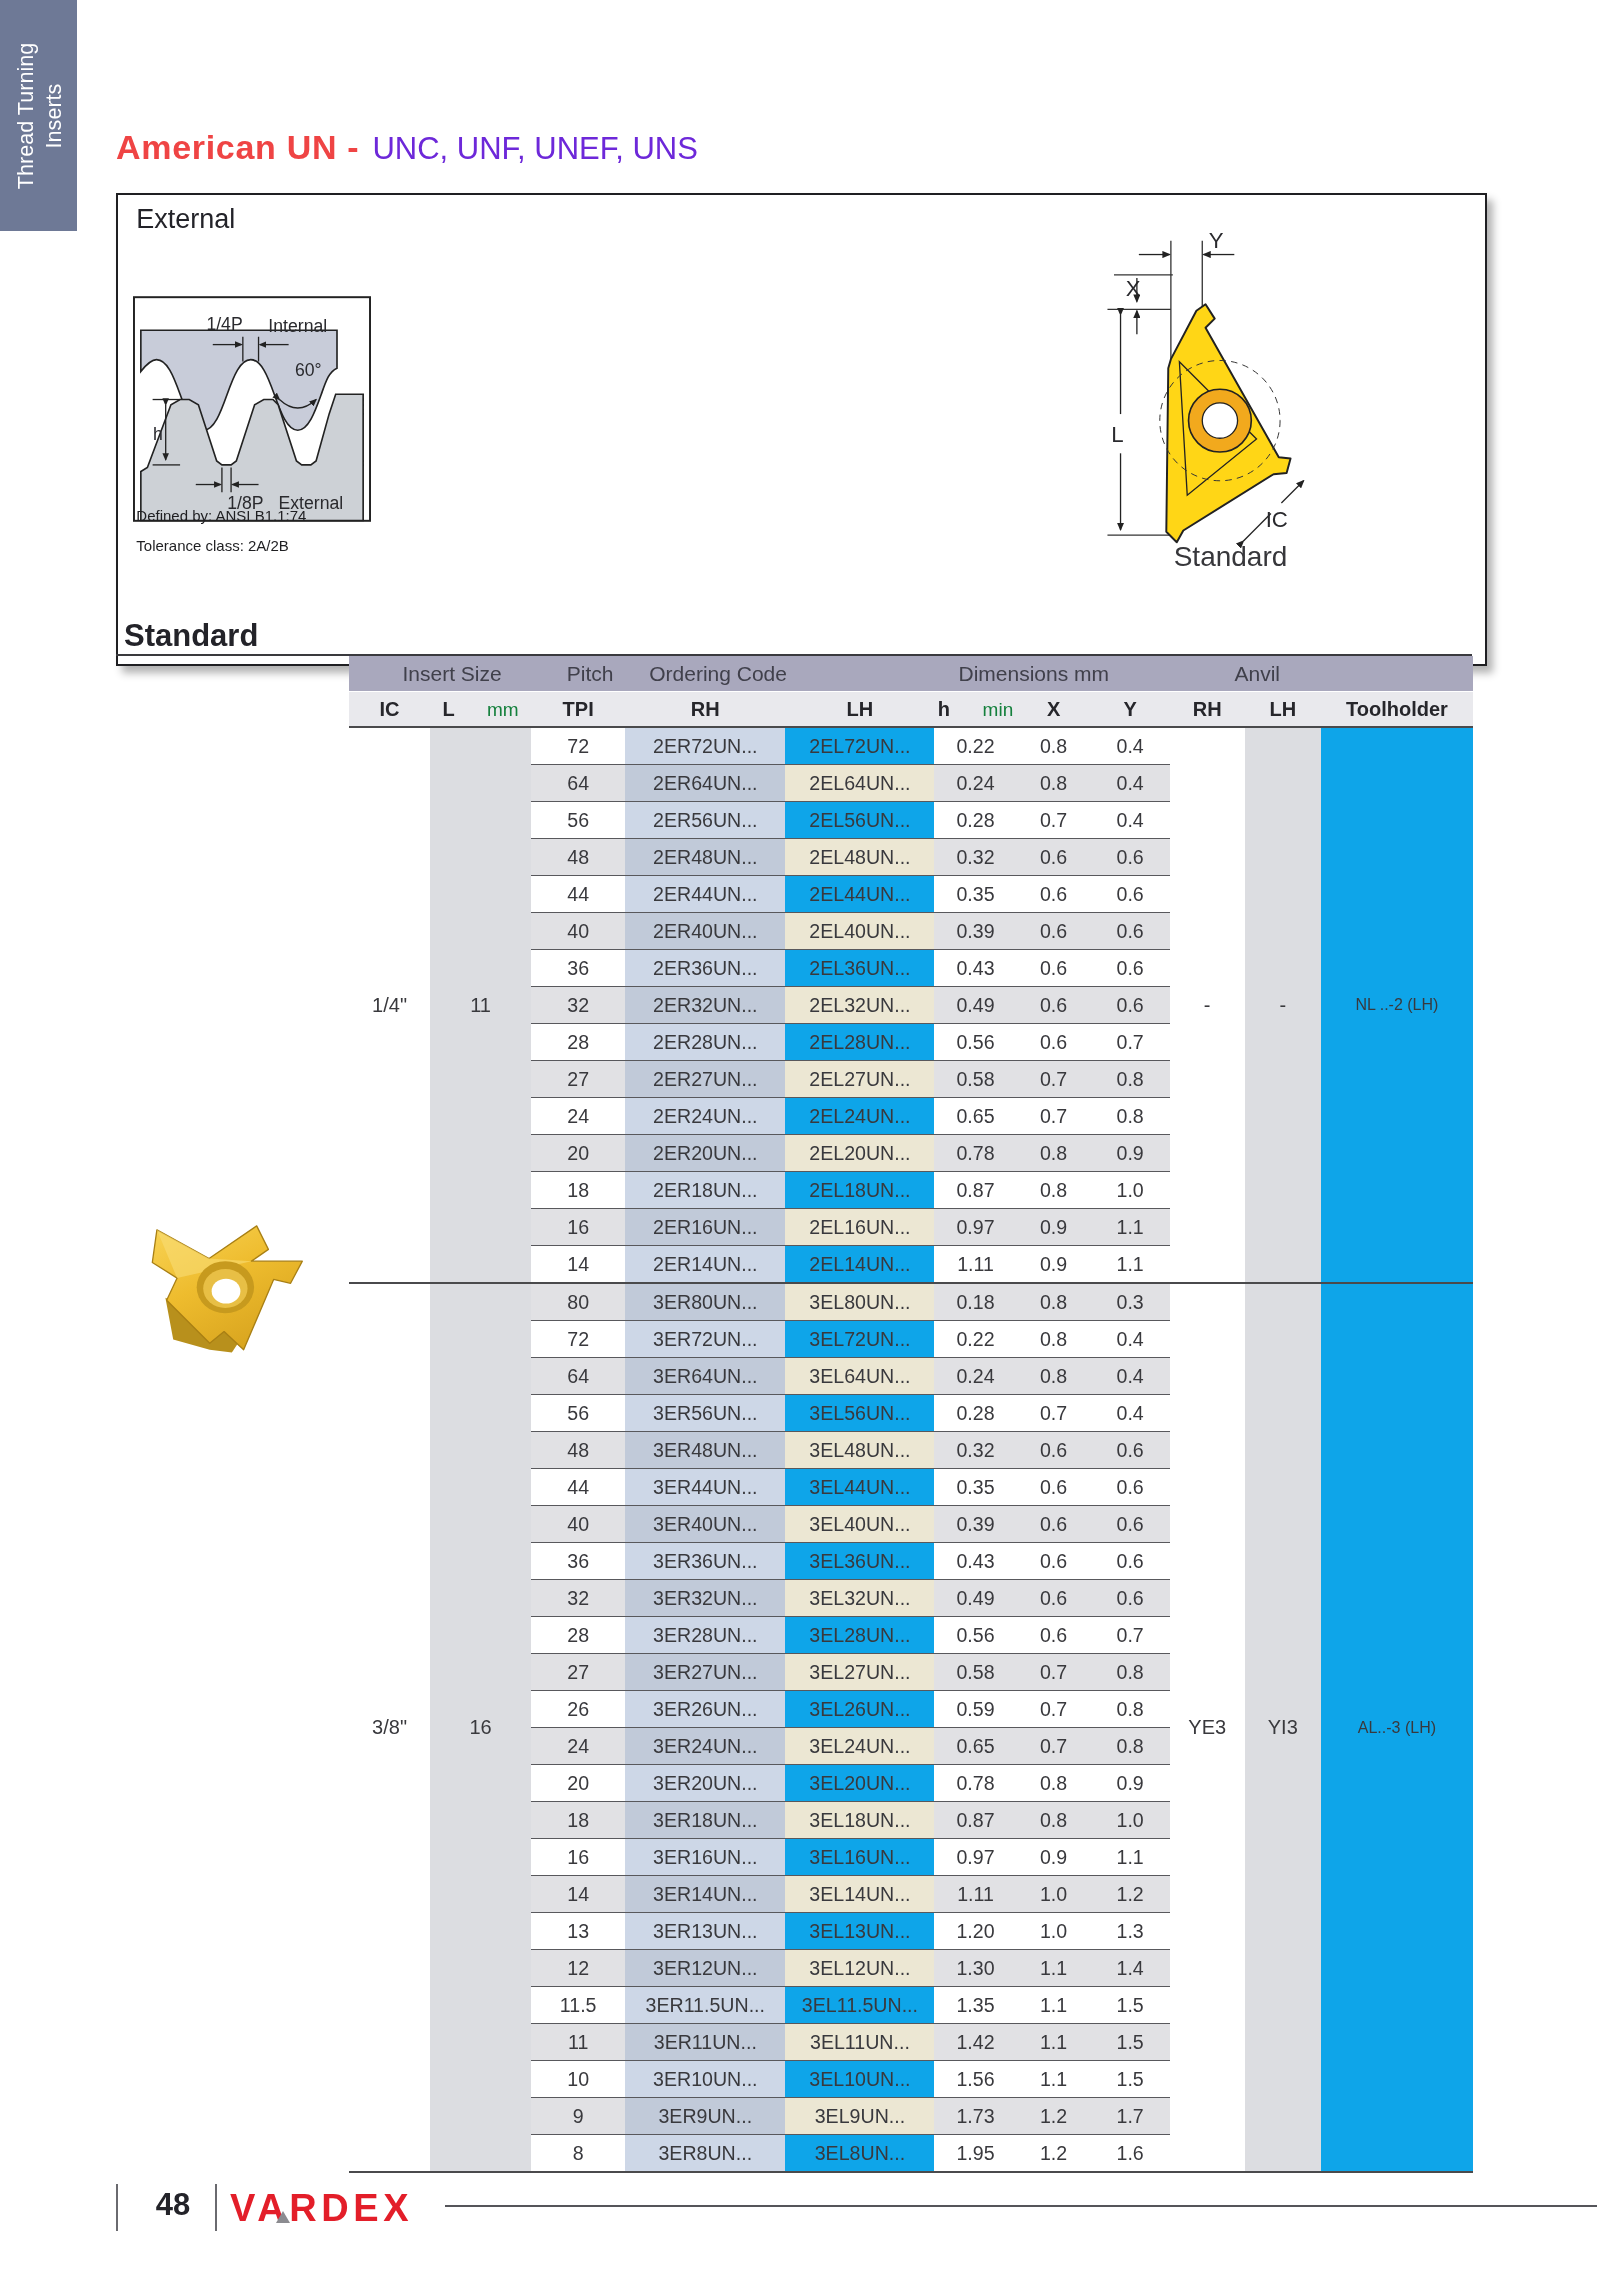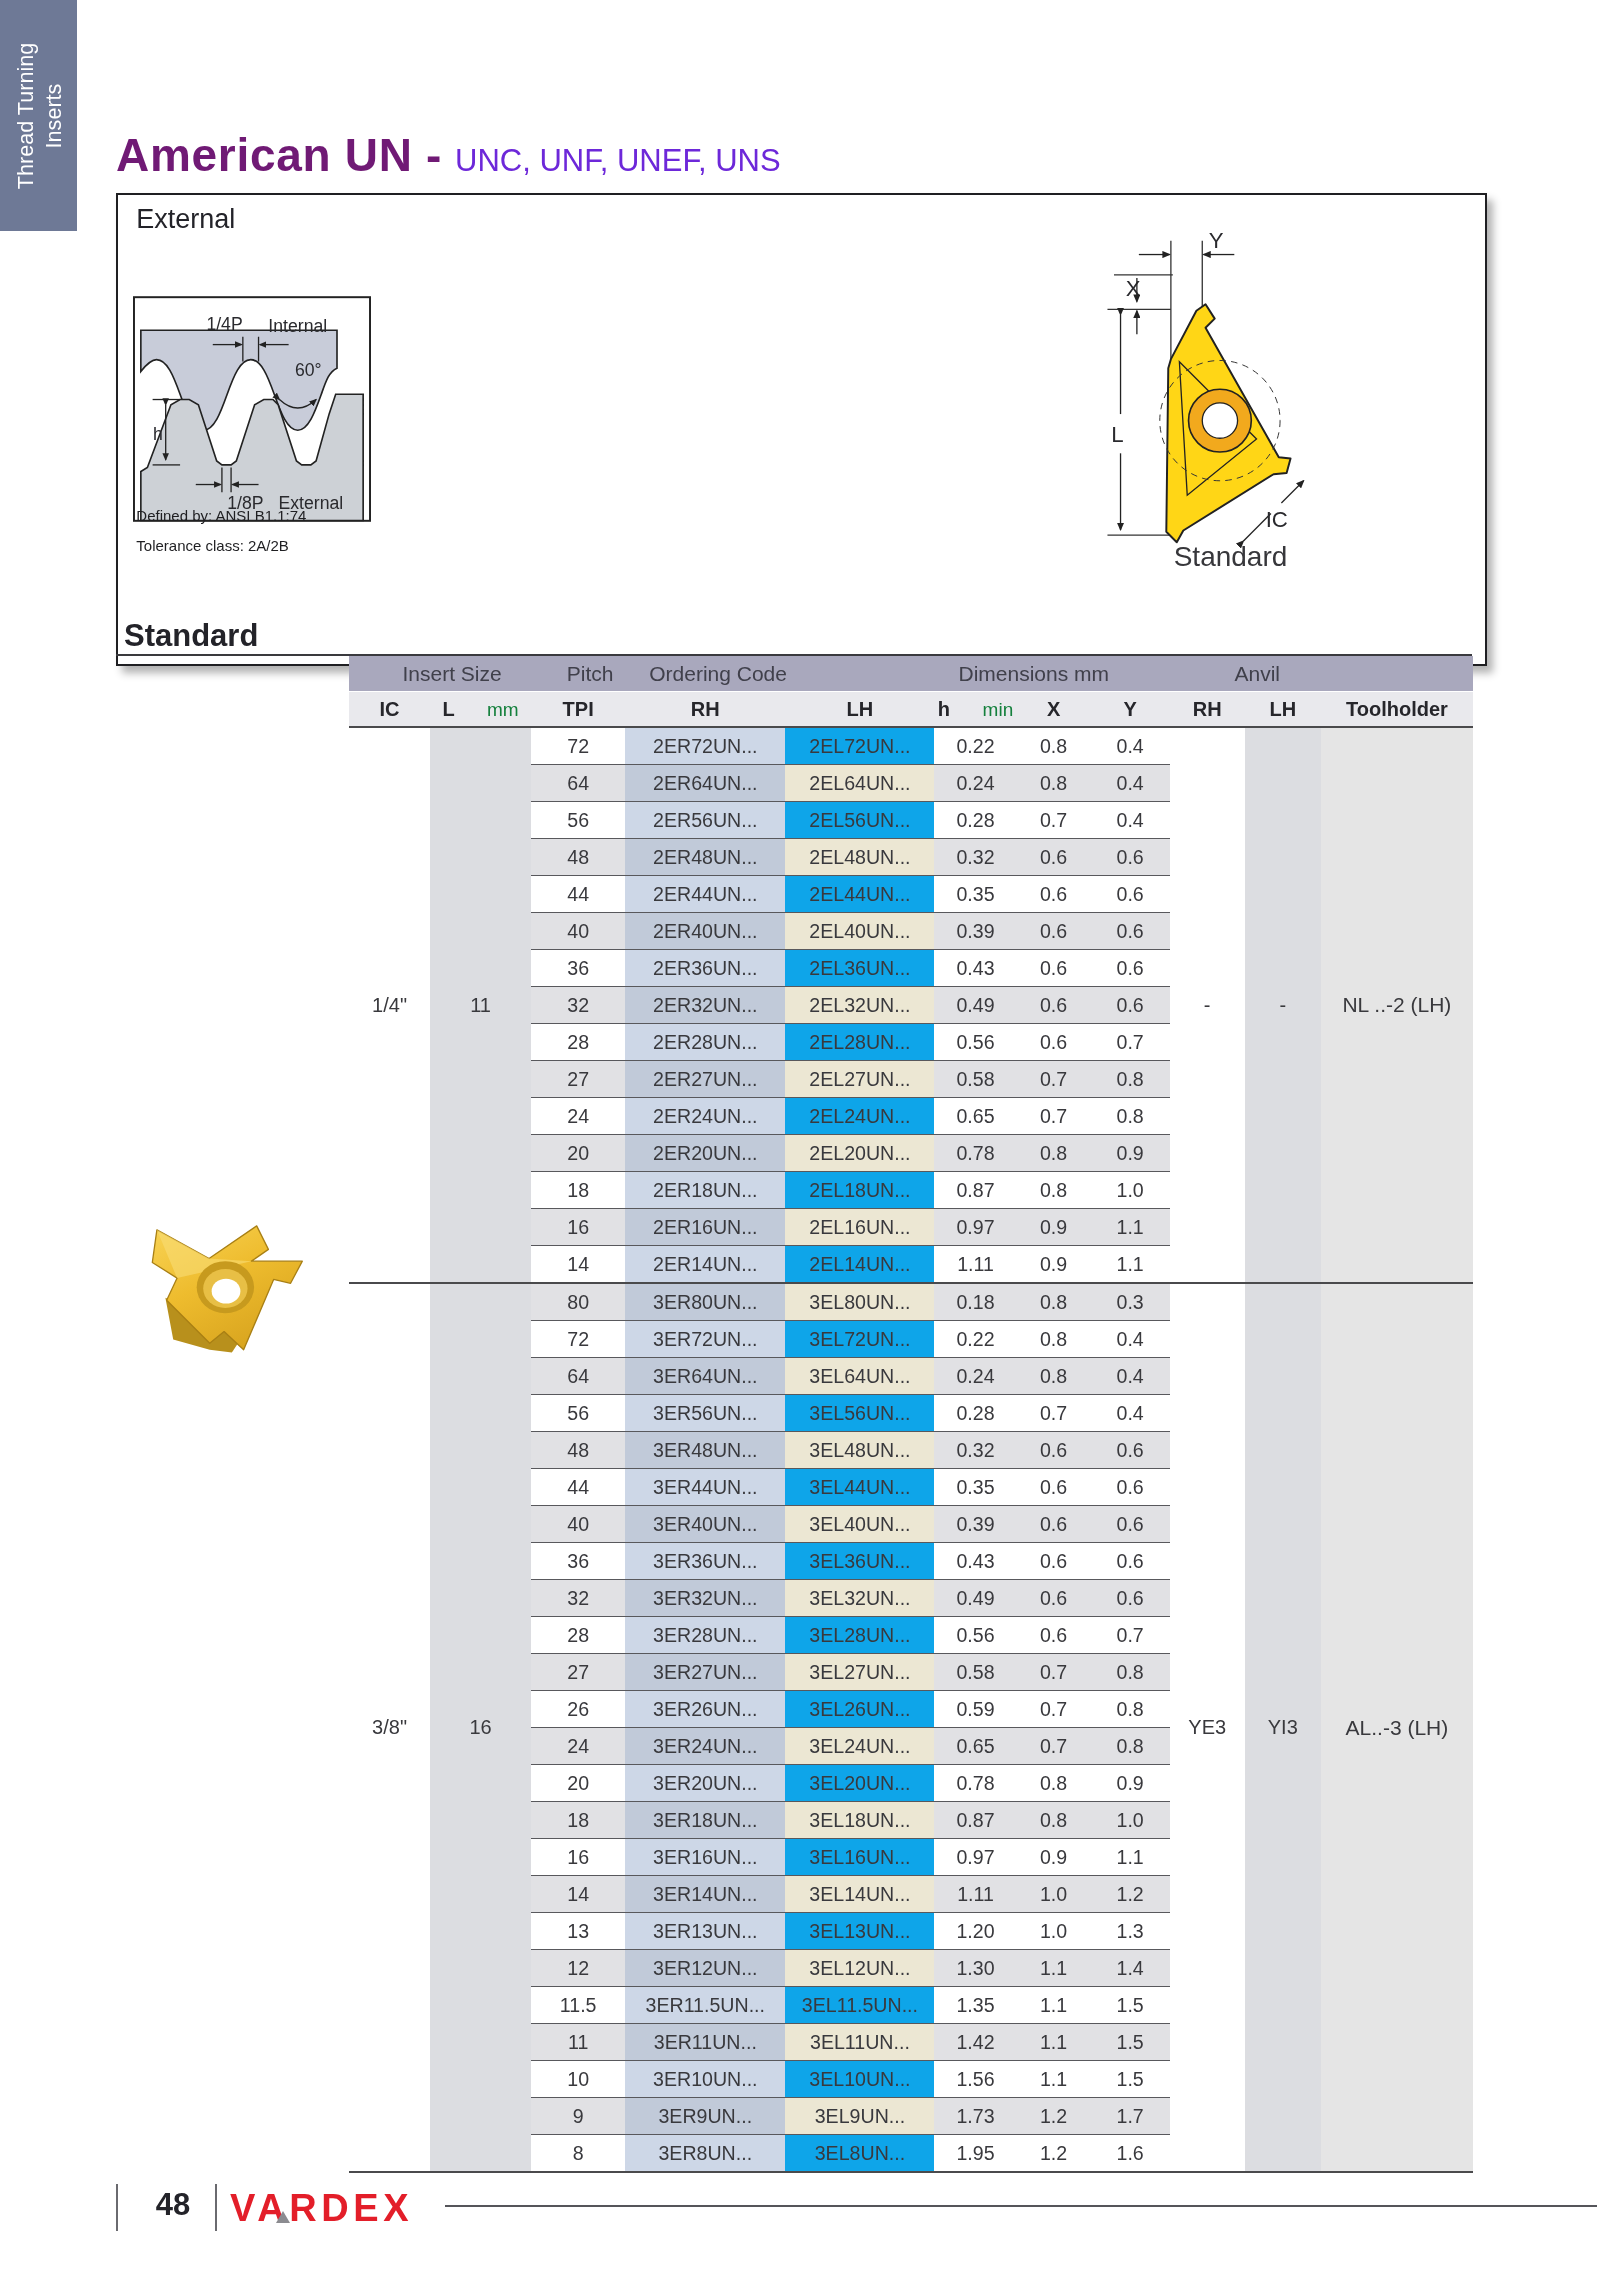--- a/index.html
+++ b/index.html
@@ -6,21 +6,21 @@
   body{font-family:"Liberation Sans",sans-serif;color:#39393d;}
   #page{position:relative;width:1623px;height:2295px;background:#fff;overflow:hidden;}
 
   
   .side-tab{position:absolute;left:0;top:0;width:77px;height:231px;background:#6e7996;}
   .side-tab .rot{position:absolute;left:50%;top:50%;transform:translate(-50%,-50%) rotate(-90deg);
      white-space:nowrap;color:#fff;font-size:21.6px;line-height:27.5px;text-align:center;}
 
   
   .title{position:absolute;left:116px;top:128px;display:flex;align-items:baseline;gap:13px;white-space:nowrap;}
-  .title .main{font-size:46px;font-weight:bold;color:#701a75;letter-spacing:0.7px;}
+  .title .main{font-size:34px;font-weight:bold;color:#ef4444;letter-spacing:0.7px;}
   .title .sub{font-size:31px;color:#6d28d9;}
 
   
   .panel{position:absolute;left:116px;top:193px;width:1371px;height:473px;background:#fff;
      border:2px solid #1f1f22;box-shadow:5.9px 7.2px 7.9px rgba(0,0,0,0.30);box-sizing:border-box;}
   .panel .heading{position:absolute;left:18.3px;top:9.2px;font-size:27px;color:#232329;}
   .profile-svg{position:absolute;left:15px;top:101px;}
   .defined{position:absolute;left:18.3px;top:306px;font-size:15px;line-height:30px;color:#1f1f22;}
   .insert-drawing{position:absolute;left:950px;top:36px;}
   .drawing-caption{position:absolute;left:1021px;top:346px;width:183px;text-align:center;font-size:28px;color:#37373b;}
@@ -38,21 +38,21 @@
   tr.sub-row th{background:#e9e9ed;height:34px;font-size:20px;font-weight:bold;color:#26262b;
      border-bottom:2px solid #4a4a4c;white-space:nowrap;}
   tr.sub-row th .light{font-weight:normal;font-size:19px;color:#15803d;margin-left:27px;}
   tbody td{height:36px;font-size:19.6px;color:#39393d;white-space:nowrap;}
   tbody tr:not(:first-child) td.band{border-top:1.3px solid #58585c;}
   tbody.grp2 tr:first-child td{border-top:2px solid #4a4a4c;}
   td.col-ic{background:#ffffff;font-size:20px;}
   td.col-l{background:#dcdde1;font-size:20px;}
   td.col-arh{background:#ffffff;font-size:20px;}
   td.col-alh{background:#dcdde1;font-size:20px;}
-  td.col-tool{background:#e5e5e5;font-size:21px;text-align:center;}
+  td.col-tool{background:#0ea5e9;font-size:16px;text-align:center;}
   tr.w td.c-n{background:#ffffff;}
   tr.g td.c-n{background:#e1e1e4;}
   tr.w td.c-rh{background:#cdd7e7;}
   tr.g td.c-rh{background:#c1cad9;}
   tr.w td.c-lh{background:#0ea5e9;}
   tr.g td.c-lh{background:#ece7d3;}
 
   
   .f-bar{position:absolute;width:2px;height:47px;background:#6a6a6f;top:2184px;}
   .f-page{position:absolute;left:135px;top:2187px;width:76px;text-align:center;font-size:31px;font-weight:bold;color:#232329;}

